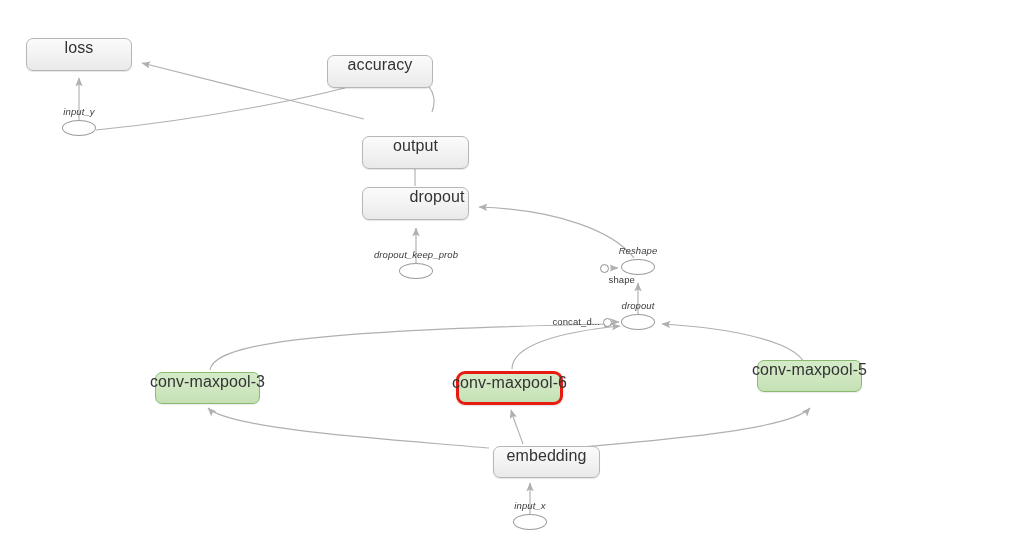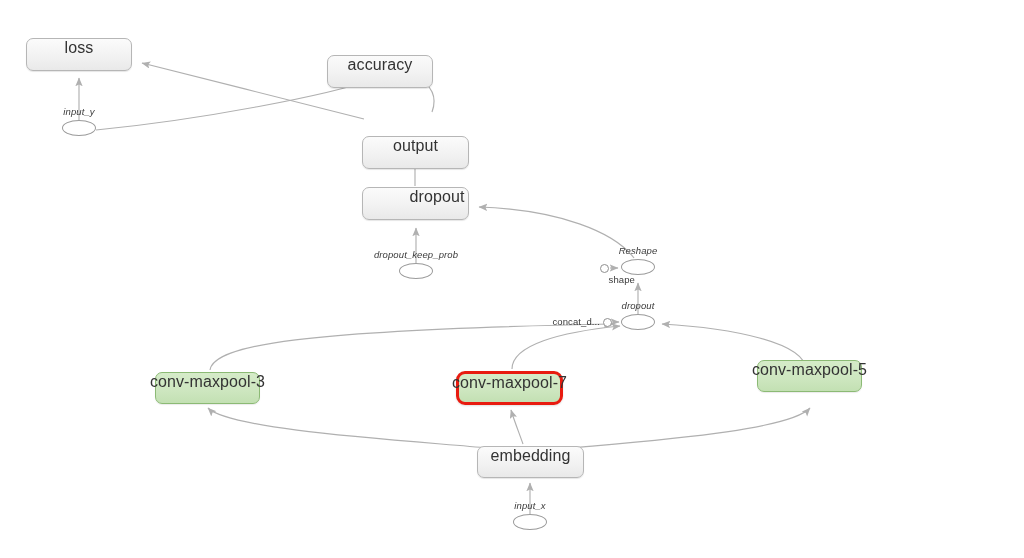--- a/index.html
+++ b/index.html
@@ -127,26 +127,26 @@
       <div class="node gray" style="left: 362px; top: 112px; width: 107px; height: 33px; margin-top: 24px;">
         <span>output</span>
       </div>
       <div class="node gray" style="left: 362px; top: 187px; width: 107px; height: 33px; padding-left: 43px;">
         <span>dropout</span>
       </div>
       <div class="node green" style="left: 155px; top: 372px; width: 105px; height: 32px;">
         <span>conv-maxpool-3</span>
       </div>
       <div class="node green selected" style="left: 456px; top: 371px; width: 107px; height: 34px;">
-        <span>conv-maxpool-7</span>
+        <span>conv-maxpool-6</span>
       </div>
       <div class="node green" style="left: 757px; top: 360px; width: 105px; height: 32px;">
         <span>conv-maxpool-5</span>
       </div>
-      <div class="node gray" style="left: 477px; top: 446px; width: 107px; height: 32px;">
+      <div class="node gray" style="left: 493px; top: 446px; width: 107px; height: 32px;">
         <span>embedding</span>
       </div>
     </div>
   <div id="ops-group">
       <div class="op-node" style="left: 62px; top: 120px; width: 34px; height: 16px;"></div>
       <div class="small-label center" style="left: 79px; top: 106px;">input_y</div>
       <div class="op-node" style="left: 399px; top: 263px; width: 34px; height: 16px;"></div>
       <div class="small-label center" style="left: 416px; top: 249px;">dropout_keep_prob</div>
       <div class="op-node" style="left: 621px; top: 259px; width: 34px; height: 16px;"></div>
       <div class="small-label center" style="left: 638px; top: 245px;">Reshape</div>

